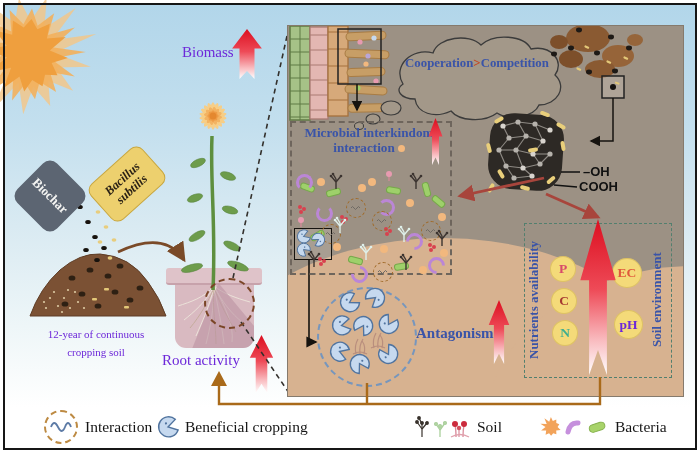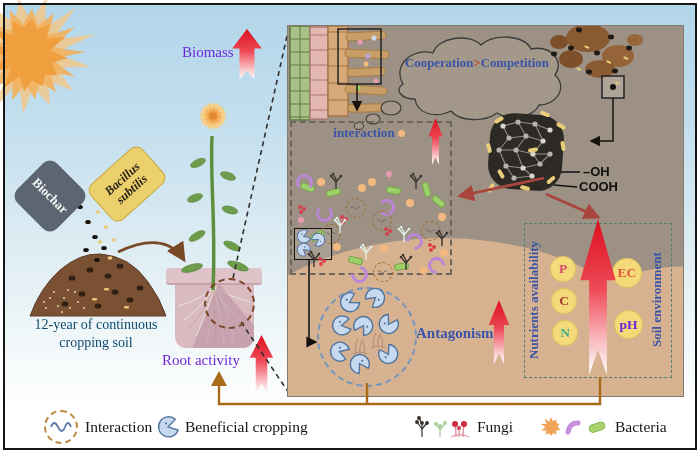--- a/index.html
+++ b/index.html
@@ -5,21 +5,21 @@
   html,body{margin:0;padding:0;background:#ffffff;}
   #stage{position:relative;width:700px;height:453px;background:#fff;overflow:hidden;
          font-family:"Liberation Serif","DejaVu Serif",serif;color:#1a1a1a;}
   #frame{position:absolute;left:3px;top:3px;width:690px;height:443px;border:2px solid #161616;z-index:60;pointer-events:none;}
   #sky{position:absolute;left:5px;top:5px;width:690px;height:402px;
        background:linear-gradient(180deg,#b2d6ea 0%,#c3dfee 30%,#d9eaf2 55%,#eef6f8 80%,#ffffff 100%);}
   .abs{position:absolute;}
   svg{display:block;overflow:visible;}
   
   .big-label{font-weight:normal;font-size:15px;color:#6d28d9;}
-  .caption{font-size:14px;line-height:18px;color:#0c4a6e;text-align:center;}
+  .caption{font-size:11px;line-height:18px;color:#6d28d9;text-align:center;margin-top:9px;}
   .blue{color:#3a54a8;}
   .cloud-text{font-size:12.8px;font-weight:600;white-space:nowrap;text-align:center;}
   .cloud-text .op{color:#c5401e;font-weight:bold;}
   .box-title{font-size:13.2px;font-weight:600;text-align:center;line-height:15px;}
   .dot-orange{display:inline-block;width:7px;height:7px;border-radius:50%;background:#f3b87d;margin-left:3px;vertical-align:middle;}
   .chem{font-family:"Liberation Sans",sans-serif;font-size:13px;font-weight:600;color:#111;}
   .antagonism{font-size:15px;font-weight:600;}
   .vlabel{writing-mode:vertical-rl;transform:rotate(180deg);text-align:center;font-size:13px;font-weight:bold;color:#3a54a8;}
   .ncirc{position:absolute;border-radius:50%;background:#f4da79;display:flex;align-items:center;justify-content:center;
          font-weight:bold;font-size:13.5px;box-shadow:0 0 0 1px rgba(180,150,60,.35) inset;}
@@ -370,20 +370,21 @@
           </g>
         <line x1="273" y1="146" x2="292" y2="146" stroke="#111" stroke-width="1.5"></line>
         <line x1="266" y1="159" x2="289" y2="161" stroke="#111" stroke-width="1.5"></line>
       </g>
 
       <path d="M21,233 V316 H28" fill="none" stroke="#16130f" stroke-width="1.6" marker-end="url(#mBlk)"></path>
     </svg>
 
     <div class="abs mbox"></div>
     <div class="abs box-title blue" style="left:4px;top:99px;width:154px">
+      <div>Microbial interkindom</div>
       <div><span>interaction</span><span class="dot-orange"></span></div>
     </div>
 
     <div class="abs cloud-text blue" style="left:104px;top:30px;width:170px">
       <span>Cooperation</span><span class="op">&gt;</span><span>Competition</span>
     </div>
 
     <div class="abs chem" style="left:295px;top:138px">–<span>OH</span></div>
     <div class="abs chem" style="left:291px;top:153px">COOH</div>
 
@@ -803,21 +804,21 @@
           <path d="M6,20 Q6,12 5,8" stroke="#d98a9a" stroke-width="1.3" fill="none"></path>
           <path d="M13,20 Q13,13 14,8" stroke="#d98a9a" stroke-width="1.3" fill="none"></path>
           <path d="M9,20 Q9,15 9,12" stroke="#d98a9a" stroke-width="1.2" fill="none"></path>
           <circle cx="5" cy="7" r="3" fill="#cc2b3d"></circle>
               <circle cx="14" cy="7" r="3" fill="#cc2b3d"></circle>
               <circle cx="9" cy="11" r="2.2" fill="#d4505e"></circle>
           <path d="M1,20 Q10,15 19,20" stroke="#e0a0ac" stroke-width="1.3" fill="none"></path>
             </g>
           </svg>
       </span>
-      <span>Fungi</span>
+      <span>Soil</span>
     </div>
     <div class="litem" style="left:540px">
       <span style="display:flex;gap:3px;align-items:center">
         <svg width="22" height="22" id="lg-sun">
             <polygon points="20.6,14.0 16.2,14.6 16.4,18.3 13.2,17.3 11.1,19.8 9.1,17.3 5.6,18.7 6.2,14.6 1.1,14.4 5.5,11.1 0.4,7.7 6.7,8.0 4.4,2.2 9.2,5.7 10.9,0.9 12.8,5.0 16.3,3.5 16.3,7.0 19.3,8.2 17.6,10.9 " fill="#f2a35a"></polygon>
           </svg>
         <svg width="18" height="17">
             <path d="M3,13 Q5,3 13,4" fill="none" stroke="#c690dd" stroke-width="5" stroke-linecap="round"></path>
           </svg>
         <svg width="22" height="16">

